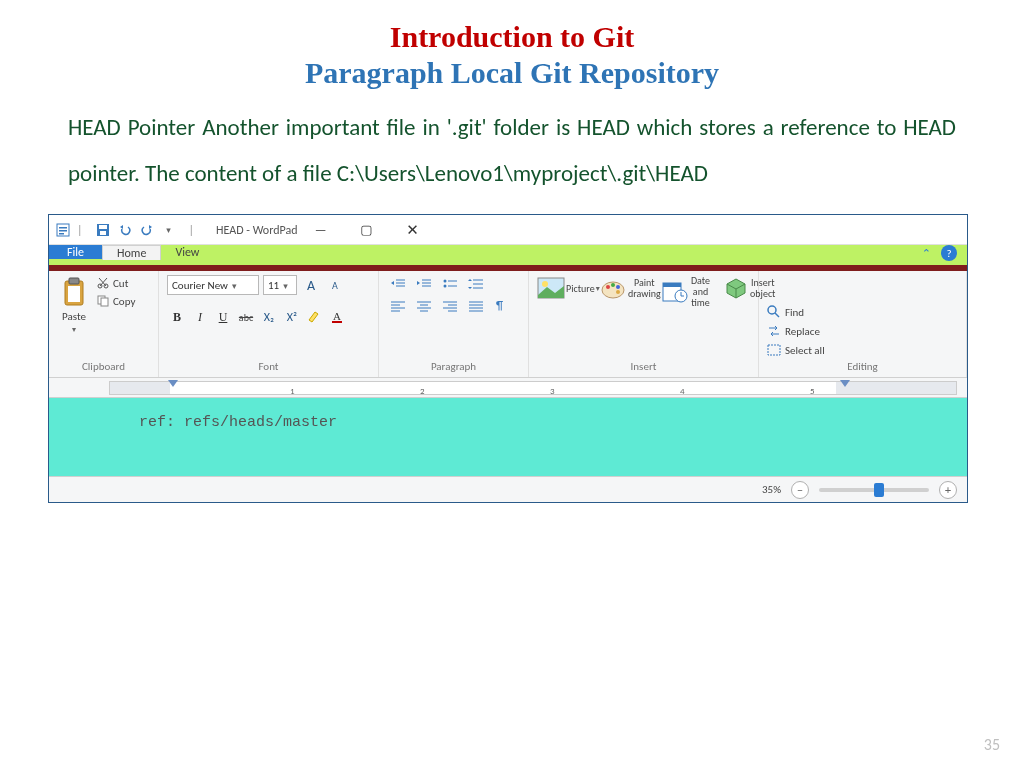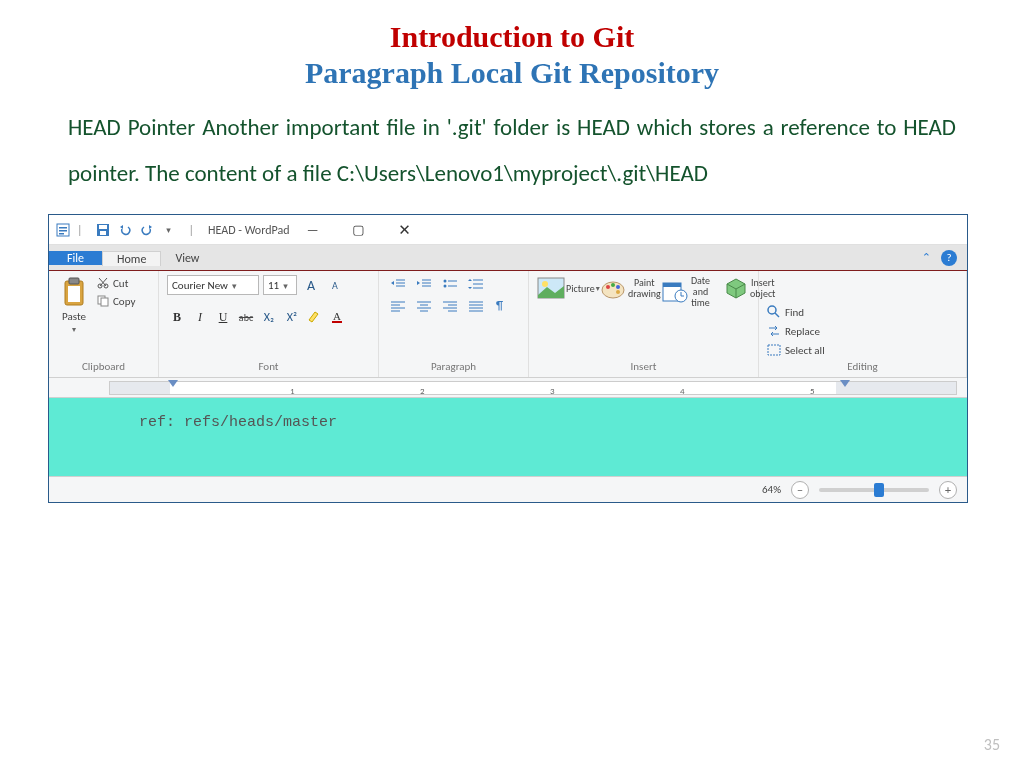--- a/index.html
+++ b/index.html
@@ -58,31 +58,31 @@
     align-items: center;
     font-size: 12px;
     color: #444;
     border-bottom: 1px solid #e0e0e0;
   }
   .tb-left { display: flex; align-items: center; gap: 2px; padding-left: 6px; }
   .app-icon { width: 16px; height: 16px; display: inline-flex; align-items: center; justify-content: center; }
   .qat { display: flex; align-items: center; gap: 2px; margin: 0 4px; }
   .qat .qbtn { width: 20px; height: 20px; display: inline-flex; align-items: center; justify-content: center; color:#2a5a8a; font-size:11px;}
   .sep { color: #999; margin: 0 4px; }
-  .win-title { color: #555; font-size: 12px; margin-left: 8px; flex: 1; }
+  .win-title { color: #555; font-size: 12px; margin-left: 16px; flex: 1; }
   .win-controls { display: flex; height: 100%; }
   .win-btn { width: 46px; display: inline-flex; align-items: center; justify-content: center; color: #333; font-size: 13px; }
   .win-btn:last-child { font-size: 15px; }
 
   .tabs-row {
     height: 26px;
-    background: #e5e5e5;
+    background: #bef264;
     display: flex;
-    align-items: center;
-    border-bottom: 1px solid #7f1d1d;
+    align-items: flex-start;
+    border-bottom: 6px solid #7f1d1d;
   }
   .file-tab {
     background: #2b7cd3;
     color: #fff;
     font-size: 12px;
     padding: 0 18px;
     display: flex;
     align-items: center;
   }
   .tab {
@@ -506,21 +506,21 @@
       <span class="ruler-marker" style="left:58px;"></span>
       <span class="ruler-marker" style="left:730px;"></span>
     </div>
   </div>
 
   <div class="doc-area">
     <span>ref: refs/heads/master</span>
   </div>
 
   <div class="statusbar">
-    <span>64%</span>
+    <span>35%</span>
     <span class="circle-btn">−</span>
     <div class="zoom-track">
       <div class="zoom-thumb"></div>
     </div>
     <span class="circle-btn">+</span>
   </div>
 
 </div>
 
 <div class="page-number">35</div>

